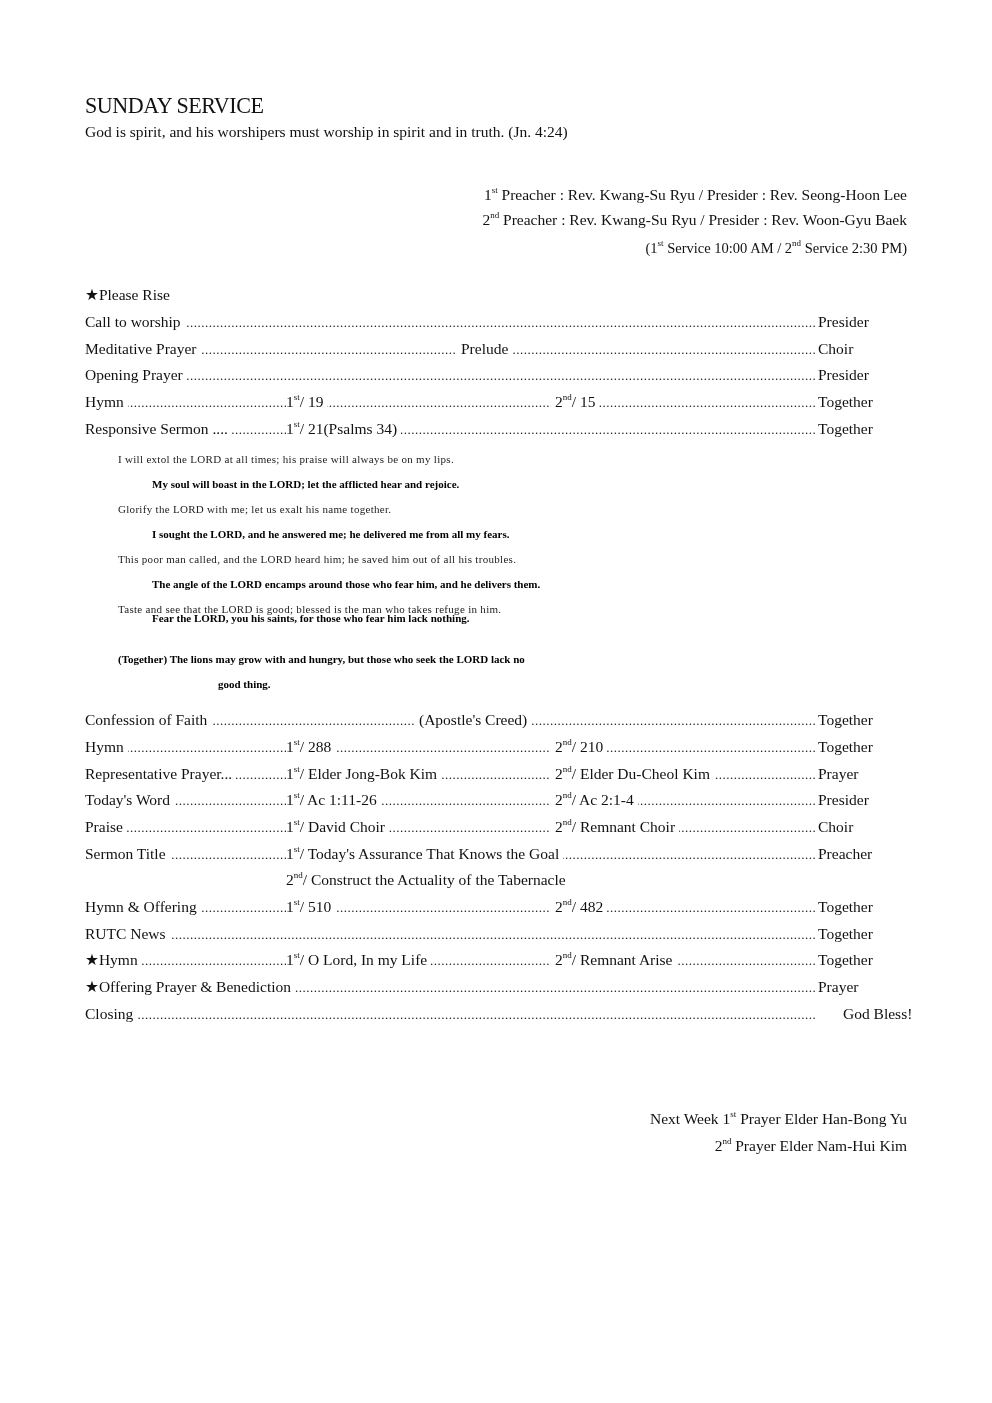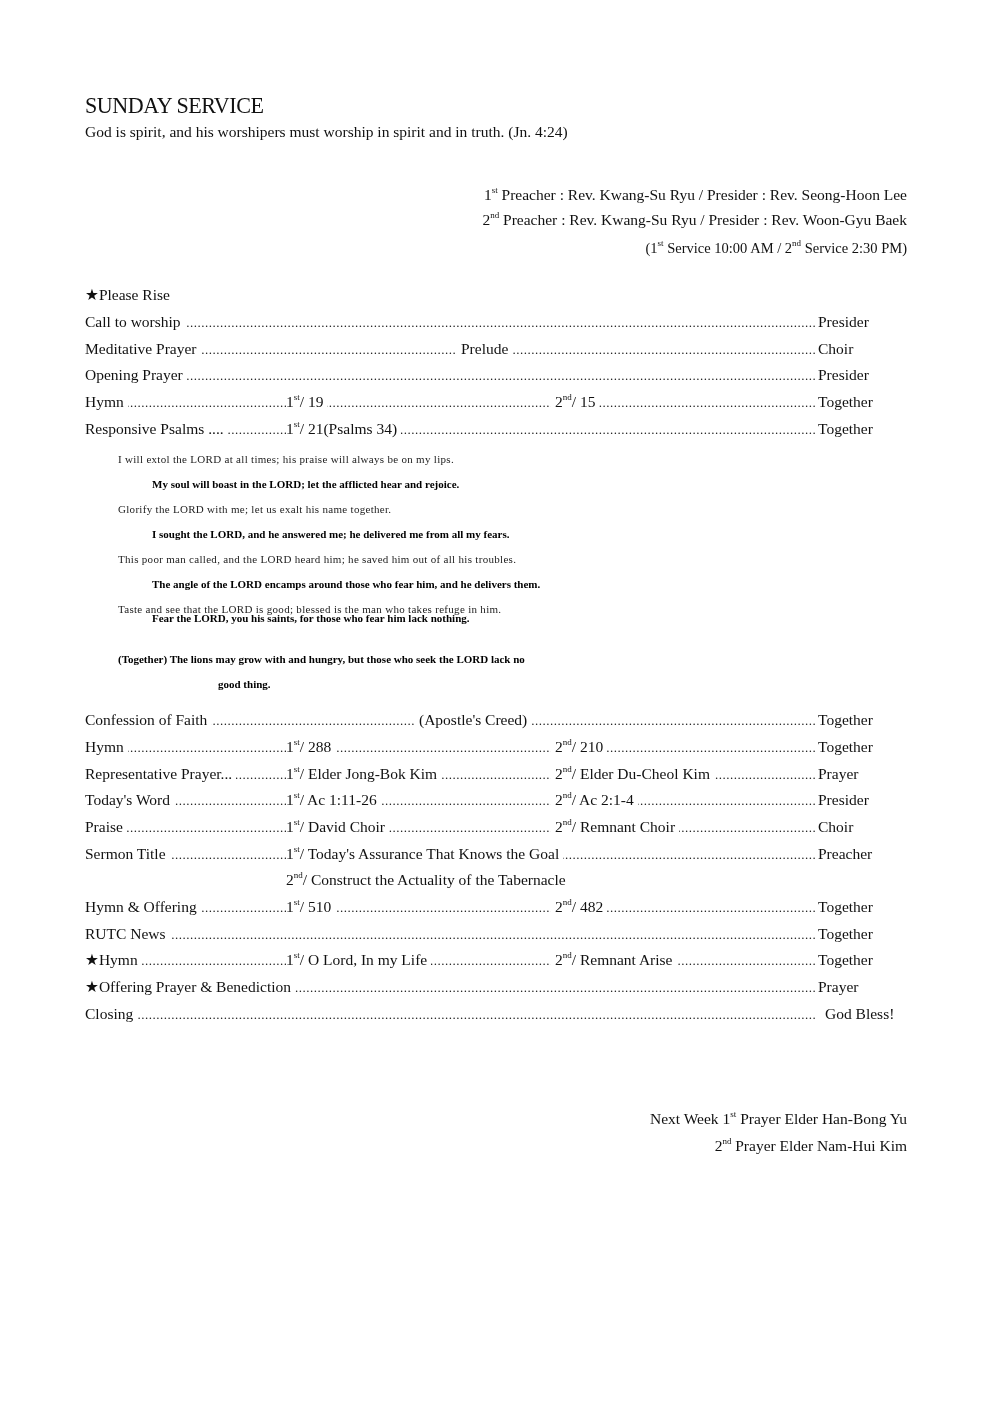--- a/index.html
+++ b/index.html
@@ -50,21 +50,21 @@
     </div>
     <div class="row" style="top: 393px;">
       <span class="dots" style="left: 0px; width: 731px;">............................................................................................................................................................................................................................................................................................................</span>
       <span style="left: 0px; background: rgb(255, 255, 255); padding-right: 4px;">Hymn</span>
       <span style="left: 201px; background: rgb(255, 255, 255); padding-right: 4px;"><span style="position: static;">1</span><sup>st</sup><span style="position: static;">/ 19</span></span>
       <span style="left: 466px; background: rgb(255, 255, 255); padding-right: 4px; padding-left: 4px;"><span style="position: static;">2</span><sup>nd</sup><span style="position: static;">/ 15</span></span>
       <span style="left: 733px; background: rgb(255, 255, 255); padding-right: 4px; padding-left: 0px;">Together</span>
     </div>
     <div class="row" style="top: 420px;">
       <span class="dots" style="left: 0px; width: 731px;">............................................................................................................................................................................................................................................................................................................</span>
-      <span style="left: 0px; background: rgb(255, 255, 255); padding-right: 4px;">Responsive Psalms ....</span>
+      <span style="left: 0px; background: rgb(255, 255, 255); padding-right: 4px;">Responsive Sermon ....</span>
       <span style="left: 201px; background: rgb(255, 255, 255); padding-right: 4px;"><span style="position: static;">1</span><sup>st</sup><span style="position: static;">/ 21(Psalms 34)</span></span>
       <span style="left: 733px; background: rgb(255, 255, 255); padding-right: 4px; padding-left: 0px;">Together</span>
     </div>
     <div class="row" style="top: 711px;">
       <span class="dots" style="left: 0px; width: 731px;">............................................................................................................................................................................................................................................................................................................</span>
       <span style="left: 0px; background: rgb(255, 255, 255); padding-right: 4px;">Confession of Faith</span>
       <span style="left: 330px; background: rgb(255, 255, 255); padding-right: 4px; padding-left: 4px;">(Apostle's Creed)</span>
       <span style="left: 733px; background: rgb(255, 255, 255); padding-right: 4px; padding-left: 0px;">Together</span>
     </div>
     <div class="row" style="top: 738px;">
@@ -124,21 +124,21 @@
       <span style="left: 733px; background: rgb(255, 255, 255); padding-right: 4px; padding-left: 0px;">Together</span>
     </div>
     <div class="row" style="top: 978px;">
       <span class="dots" style="left: 0px; width: 731px;">............................................................................................................................................................................................................................................................................................................</span>
       <span style="left: 0px; background: rgb(255, 255, 255); padding-right: 4px;">★Offering Prayer &amp; Benediction</span>
       <span style="left: 733px; background: rgb(255, 255, 255); padding-right: 4px; padding-left: 0px;">Prayer</span>
     </div>
     <div class="row" style="top: 1005px;">
       <span class="dots" style="left: 0px; width: 731px;">............................................................................................................................................................................................................................................................................................................</span>
       <span style="left: 0px; background: rgb(255, 255, 255); padding-right: 4px;">Closing</span>
-      <span style="left: 740px; background: rgb(255, 255, 255); padding-right: 4px; padding-left: 0px;">God Bless!</span>
+      <span style="left: 758px; background: rgb(255, 255, 255); padding-right: 4px; padding-left: 0px;">God Bless!</span>
     </div>
   </div>
 <div id="reading-container">
     <div class="reading leader" style="top: 453px;">I will extol the LORD at all times; his praise will always be on my lips.</div>
     <div class="reading people" style="top: 478px;">My soul will boast in the LORD; let the afflicted hear and rejoice.</div>
     <div class="reading leader" style="top: 503px;">Glorify the LORD with me; let us exalt his name together.</div>
     <div class="reading people" style="top: 528px;">I sought the LORD, and he answered me; he delivered me from all my fears.</div>
     <div class="reading leader" style="top: 553px;">This poor man called, and the LORD heard him; he saved him out of all his troubles.</div>
     <div class="reading people" style="top: 578px;">The angle of the LORD encamps around those who fear him, and he delivers them.</div>
     <div class="reading leader" style="top: 603px;">Taste and see that the LORD is good; blessed is the man who takes refuge in him.</div>

